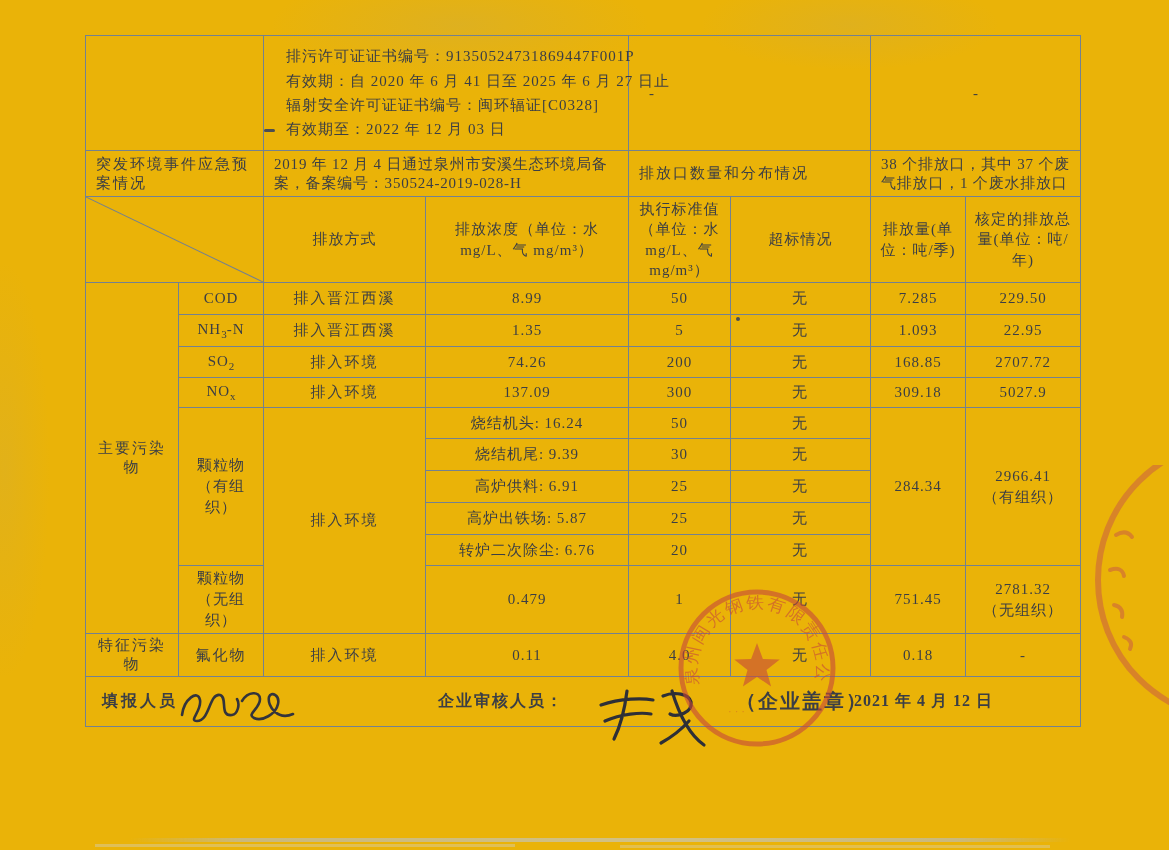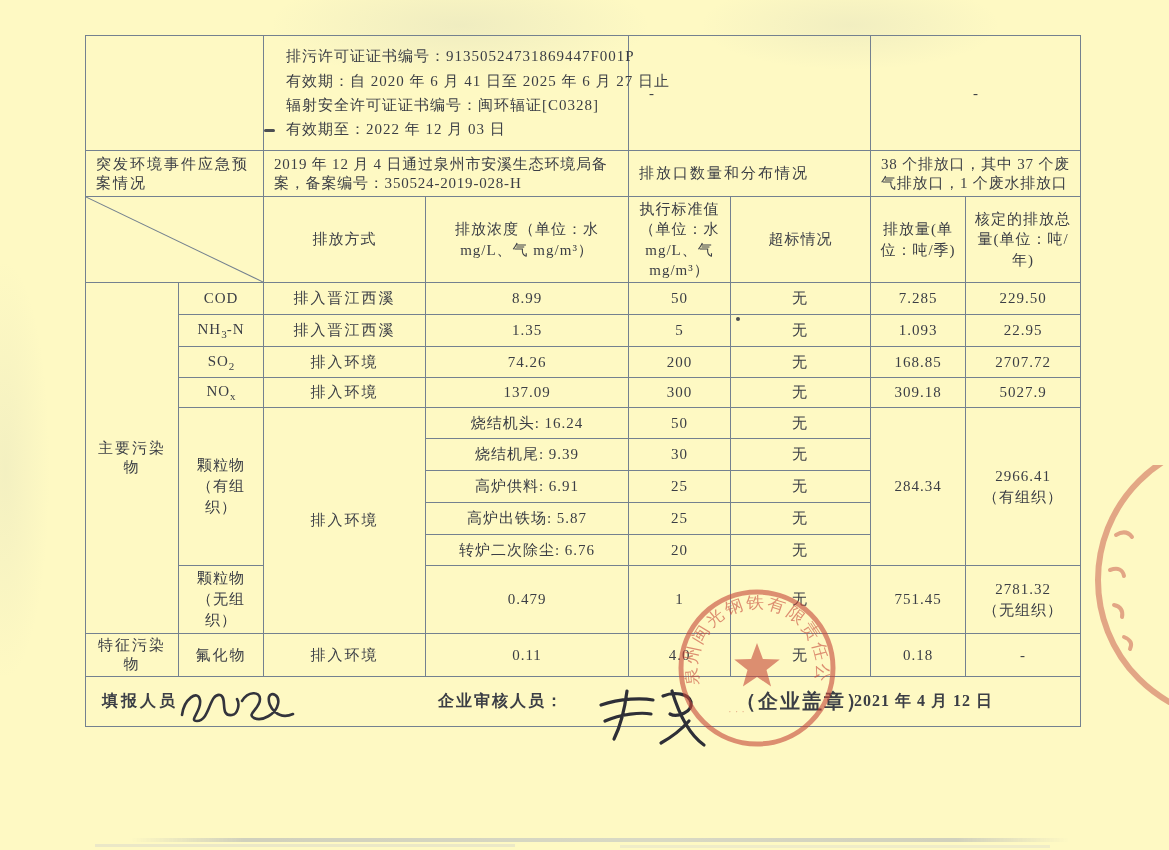--- a/index.html
+++ b/index.html
@@ -2,21 +2,21 @@
 <html><head>
 <meta charset="utf-8">
 <style>
   html,body{margin:0;padding:0;}
   body{
     width:1169px;height:850px;position:relative;overflow:hidden;
     background:#fbfbf9;
     font-family:"Liberation Serif","DejaVu Serif",serif;
     color:#3b3e45;
   }
-  .page{position:absolute;inset:0;background:#fef9c3;padding-left:29px;}
+  .page{position:absolute;inset:0;background:#eab308;padding-left:29px;}
   .smudge{position:absolute;border-radius:50%;pointer-events:none;}
   .smudge.a{left:270px;top:-30px;width:380px;height:110px;background:radial-gradient(closest-side,rgba(150,160,175,.14),transparent);}
   .smudge.b{left:700px;top:-20px;width:300px;height:90px;background:radial-gradient(closest-side,rgba(150,160,175,.12),transparent);}
   .smudge.c{left:-40px;top:260px;width:90px;height:420px;background:radial-gradient(closest-side,rgba(150,160,175,.10),transparent);}
 
   table.main{
     position:absolute;left:85px;top:35px;width:995px;
     border-collapse:collapse;table-layout:fixed;z-index:2;
   }
   td{

